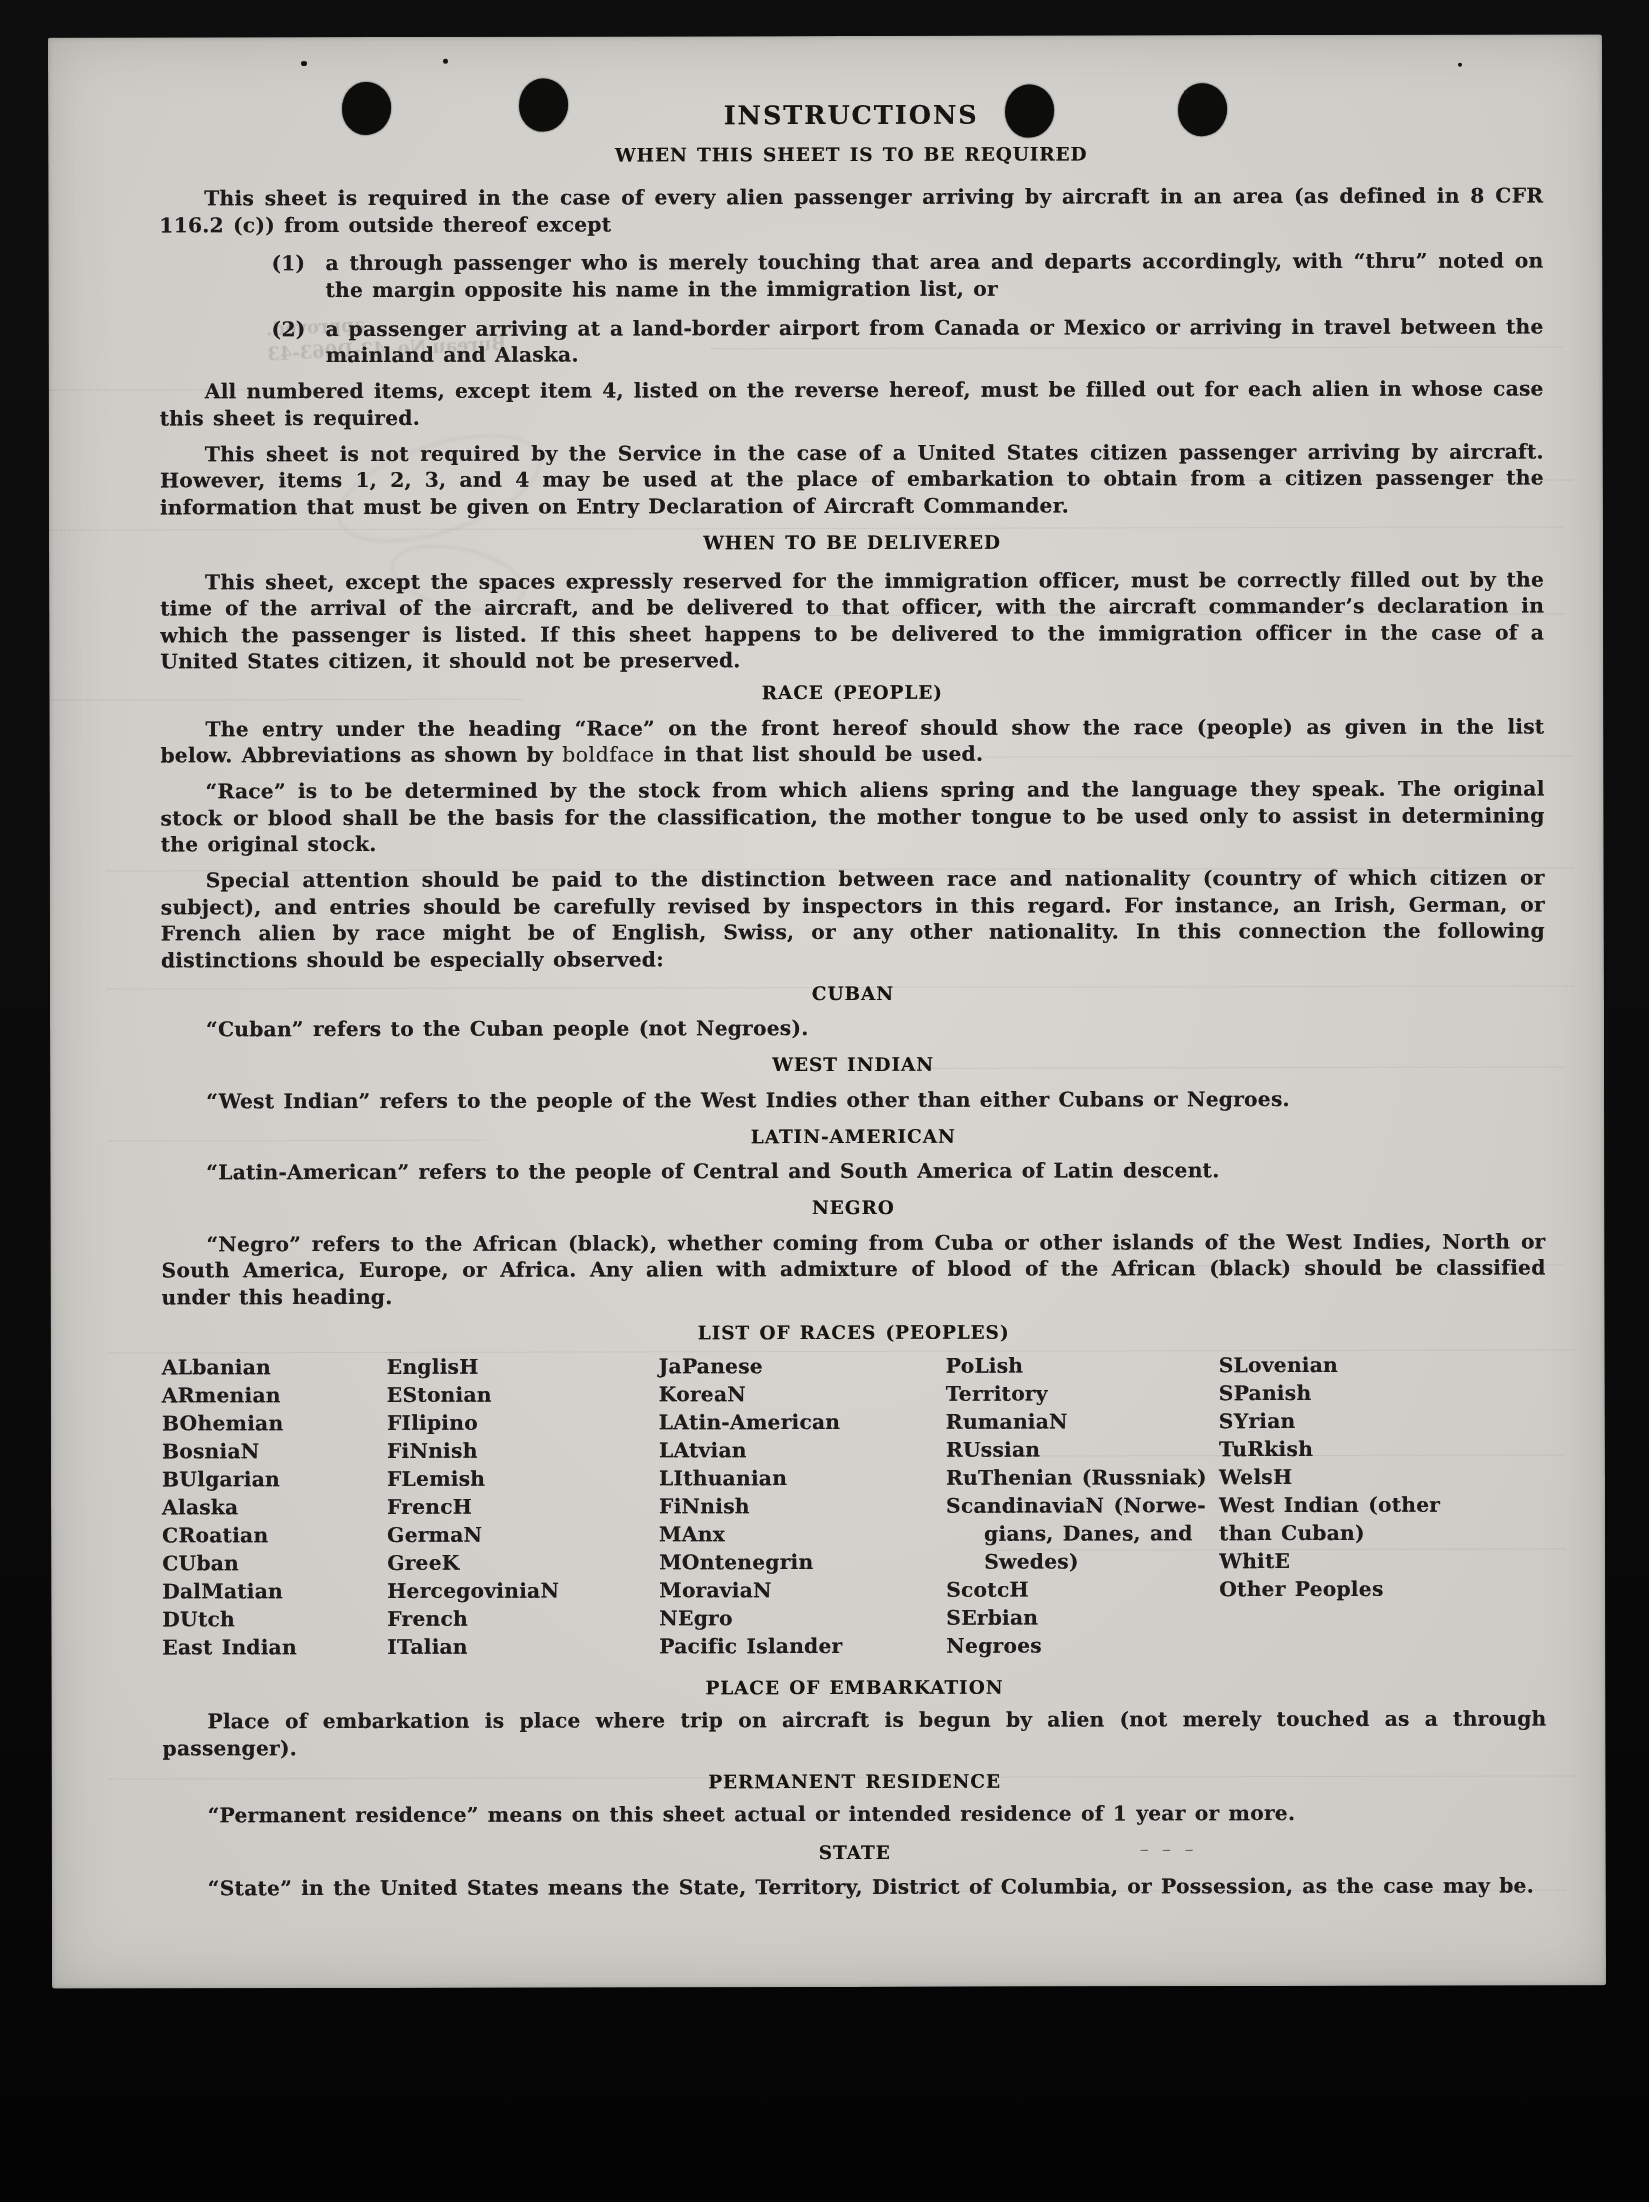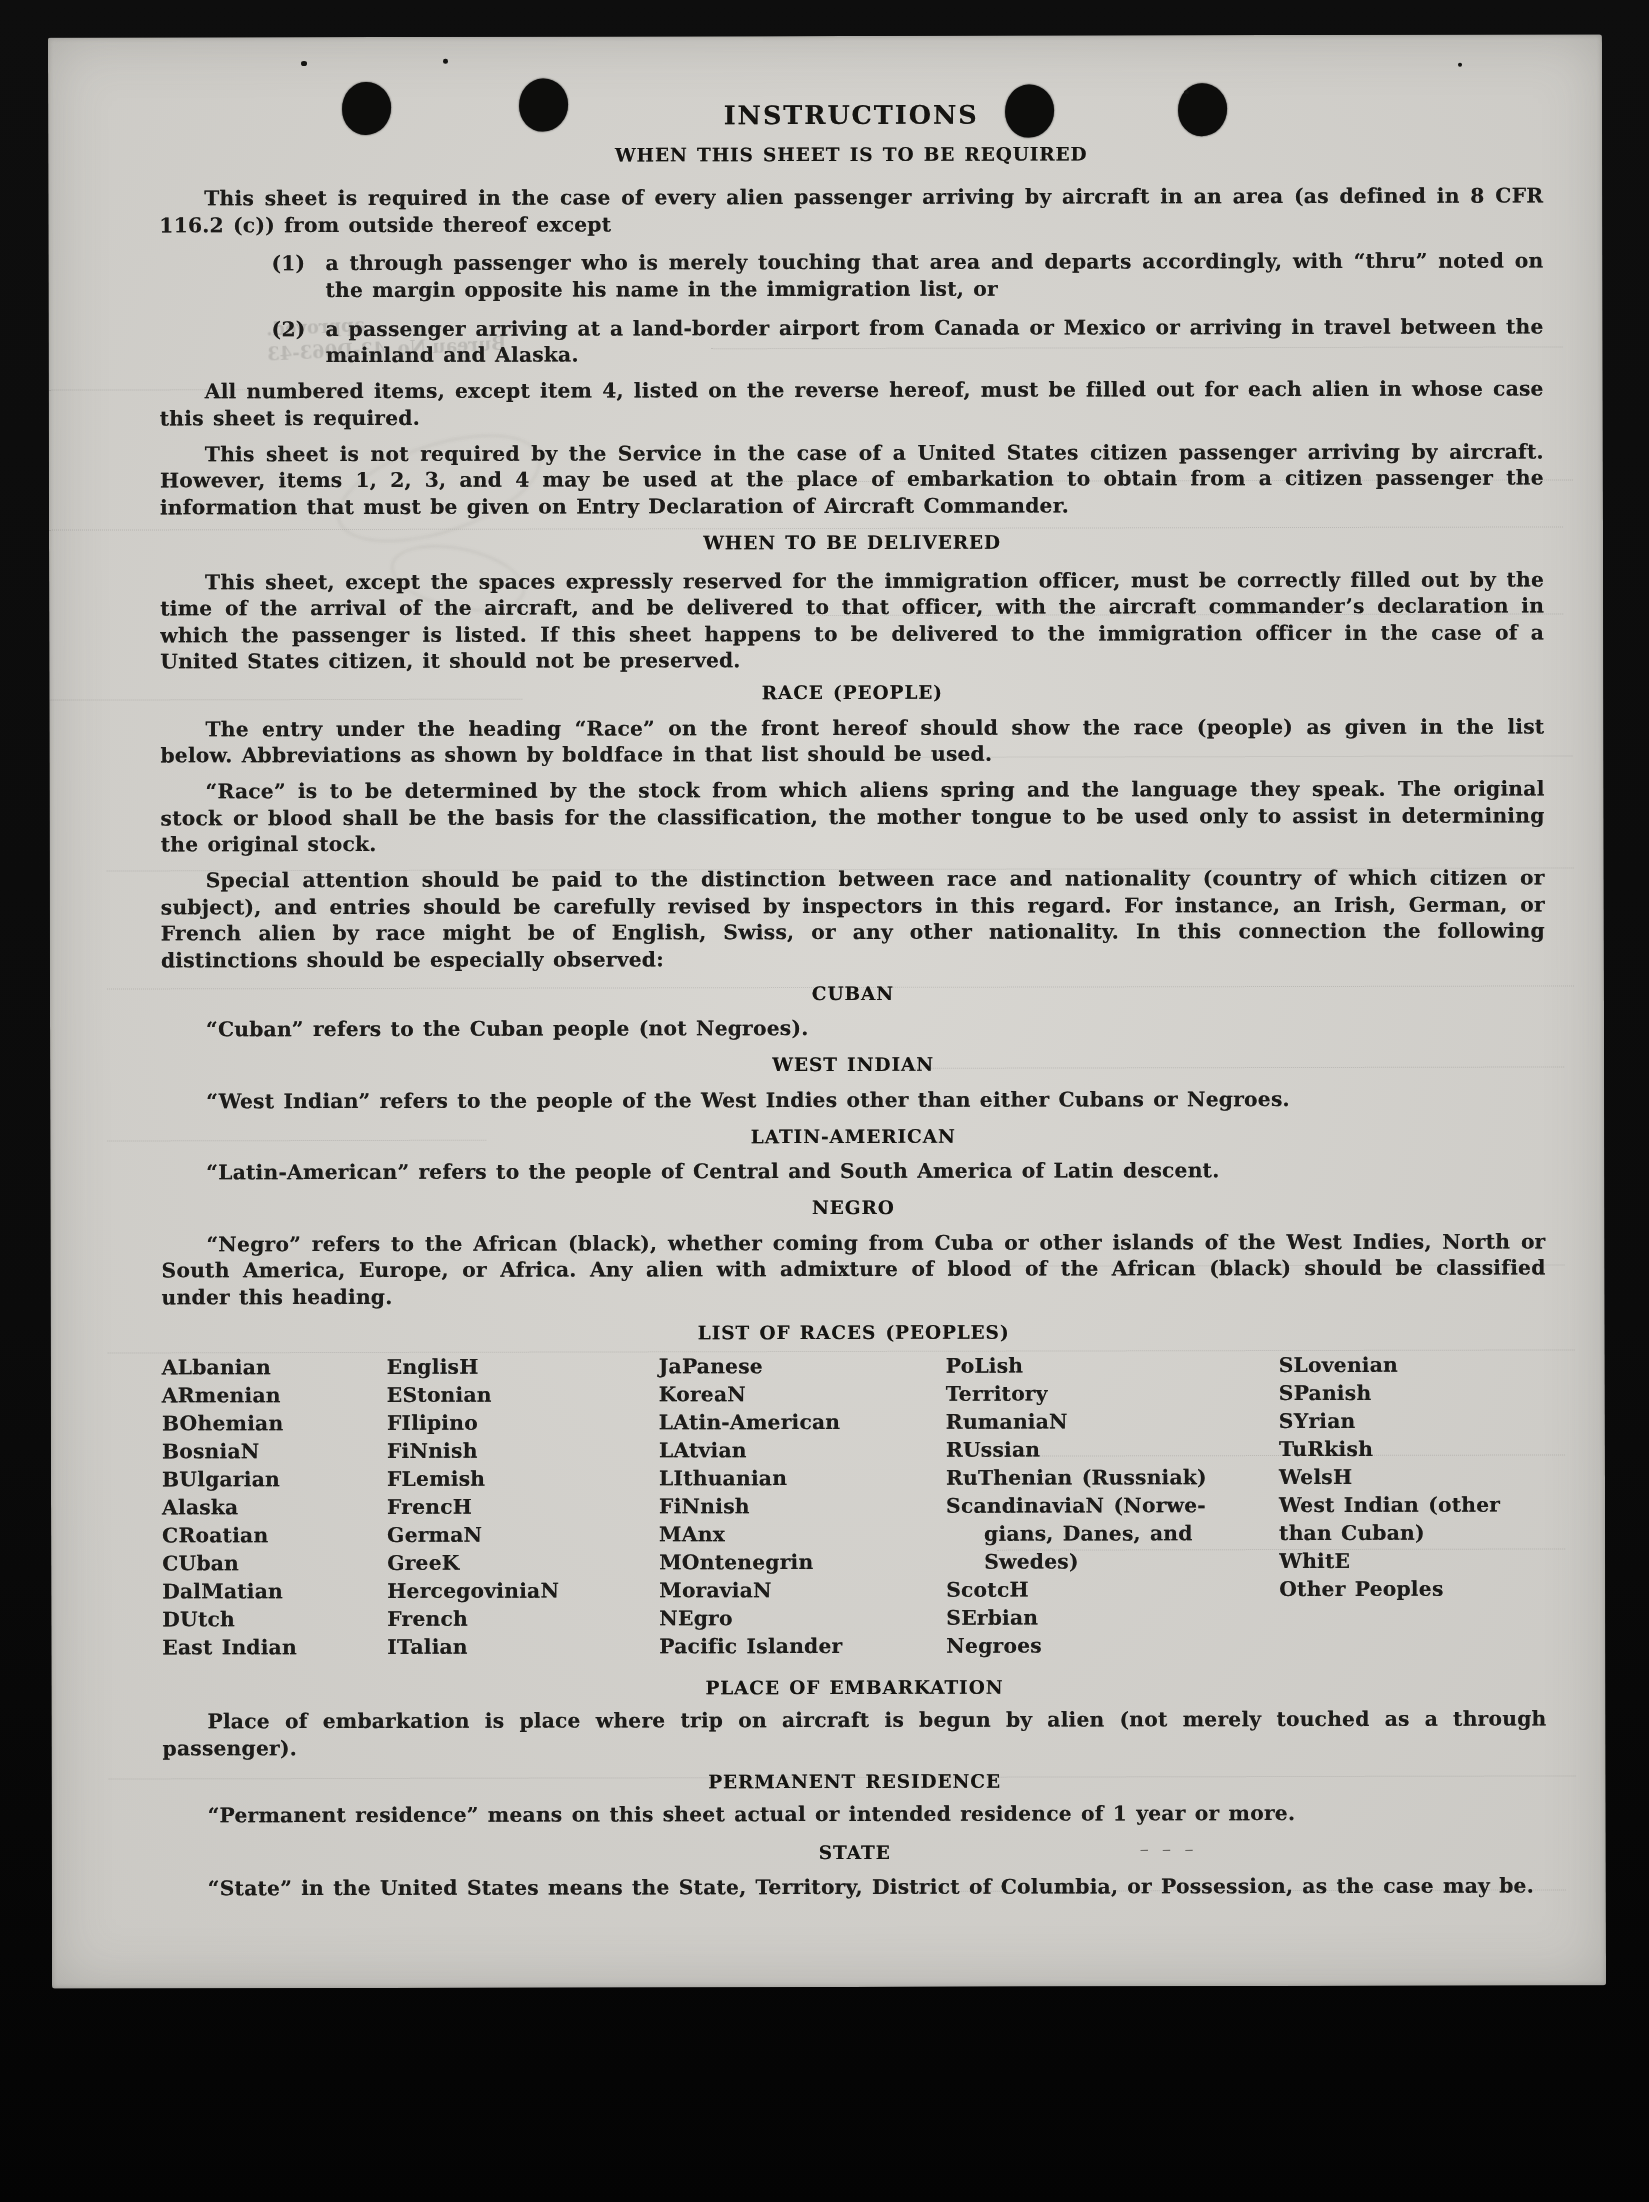--- a/index.html
+++ b/index.html
@@ -28,28 +28,28 @@
   }
   h1,h2{margin:0;text-align:center;font-weight:700;color:#161512;}
   .title{margin-top:64px;font-size:25.6px;line-height:30px;letter-spacing:1.9px;}
   .h2{font-size:18.5px;line-height:24px;letter-spacing:0.9px;}
   .p{margin:0;text-align:justify;text-indent:45px;}
   .mt18{margin-top:17px}.mt14{margin-top:13.2px}
   .mt12{margin-top:11.4px}.mt10{margin-top:9.5px}.mt8{margin-top:7.6px}
   .li{position:relative;margin-left:166px;margin-right:0;text-align:justify;margin-top:12.3px;}
   .li .num{position:absolute;left:-54px;top:0;}
   .it{}
-  .bf{font-weight:700;letter-spacing:0.6px;}
+  .bf{font-weight:400;letter-spacing:0.6px;}
   .races{position:relative;height:314px;margin-top:7.6px;}
   .race-col{position:absolute;top:0;line-height:28px;}
   .race-col.c1{left:0;width:225px}
   .race-col.c2{left:225px;width:272px}
   .race-col.c3{left:497px;width:256px}
   .race-col.c4{left:784px;width:364px}
-  .race-col.c5{left:1117px;width:267px}
+  .race-col.c5{left:1057px;width:267px}
   .race-line.cont{margin-left:38px;}
   
   .hole{position:absolute;width:49px;height:53px;background:#0d0d0c;
     border-radius:49% 51% 52% 48%/51% 49% 52% 48%;
     box-shadow:0 0 1.9px rgba(0,0,0,.8);}
   .speck{position:absolute;background:#141412;border-radius:50%;}
   
   .bleed{position:absolute;opacity:.14;color:#2c2b28;filter:blur(0.6px);
     transform:scaleX(-1) rotate(2.5deg);font-size:18px;font-weight:700;line-height:24.6px;
     text-align:right;}

